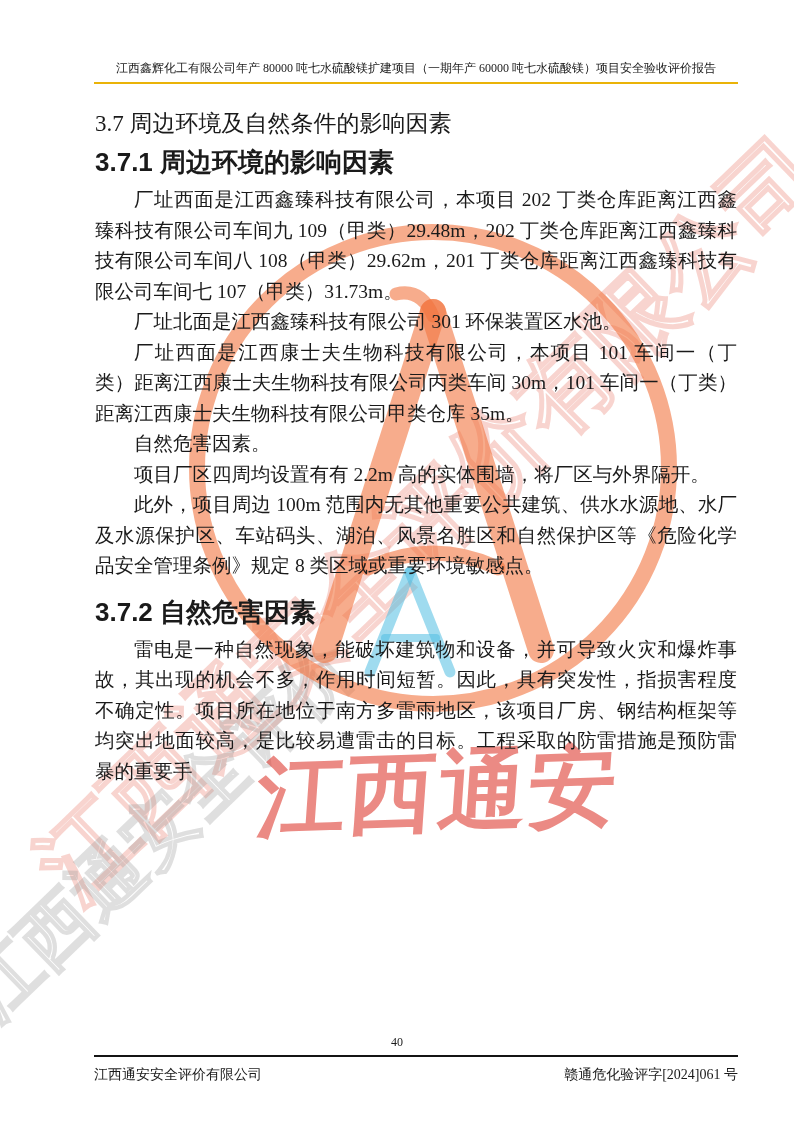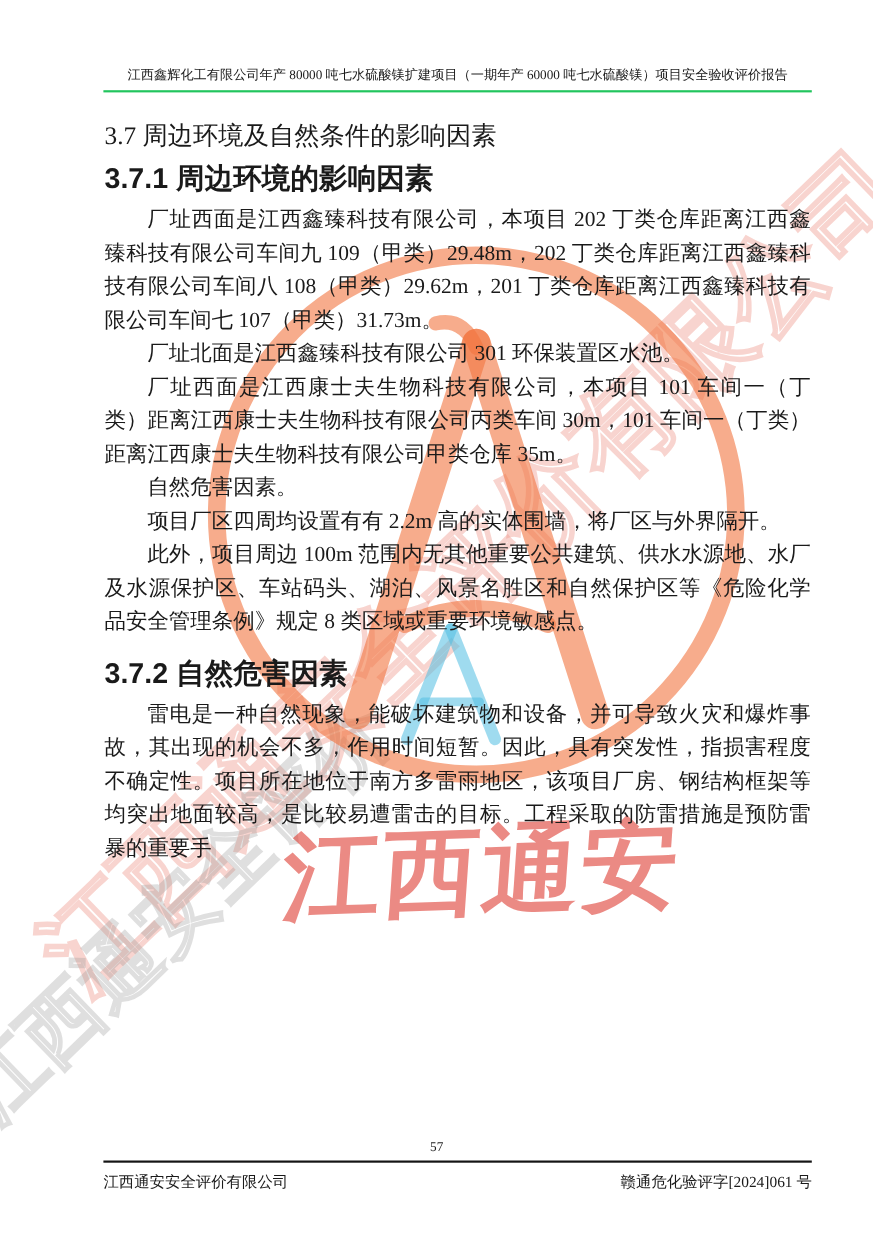--- a/index.html
+++ b/index.html
@@ -44,21 +44,21 @@
     color:rgba(222,60,50,0.60);
     transform:skewX(-6deg) rotate(-2deg);
   }
   
   .header{
     position:absolute;z-index:1;
     left:94px;width:644px;top:60px;
     text-align:center;
     font-size:12px;line-height:16px;
     padding-bottom:6px;
-    border-bottom:2px solid #22c55e;
+    border-bottom:2px solid #eab308;
   }
   
   .content{
     position:absolute;z-index:1;
     left:95px;width:642px;top:104px;
   }
   .h-main{
     font-size:23px;font-weight:normal;
     line-height:32px;margin:4px 0 8px 0;
     font-family:"Liberation Serif","DejaVu Serif",serif;
@@ -136,20 +136,20 @@
     <p>厂址西面是江西康士夫生物科技有限公司，本项目 101 车间一（丁类）距离江西康士夫生物科技有限公司丙类车间 30m，101 车间一（丁类）距离江西康士夫生物科技有限公司甲类仓库 35m。</p>
     <p>自然危害因素。</p>
     <p>项目厂区四周均设置有有 2.2m 高的实体围墙，将厂区与外界隔开。</p>
     <p>此外，项目周边 100m 范围内无其他重要公共建筑、供水水源地、水厂及水源保护区、车站码头、湖泊、风景名胜区和自然保护区等《危险化学品安全管理条例》规定 8 类区域或重要环境敏感点。</p>
 
     <div class="h-sub second">3.7.2 自然危害因素</div>
 
     <p>雷电是一种自然现象，能破坏建筑物和设备，并可导致火灾和爆炸事故，其出现的机会不多，作用时间短暂。因此，具有突发性，指损害程度不确定性。项目所在地位于南方多雷雨地区，该项目厂房、钢结构框架等均突出地面较高，是比较易遭雷击的目标。工程采取的防雷措施是预防雷暴的重要手</p>
   </div>
 
-  <div class="page-number">57</div>
+  <div class="page-number">40</div>
 
   <div class="footer">
     <span>江西通安安全评价有限公司</span>
     <span>赣通危化验评字[2024]061 号</span>
   </div>
 
 </div>
 
 </body></html>

